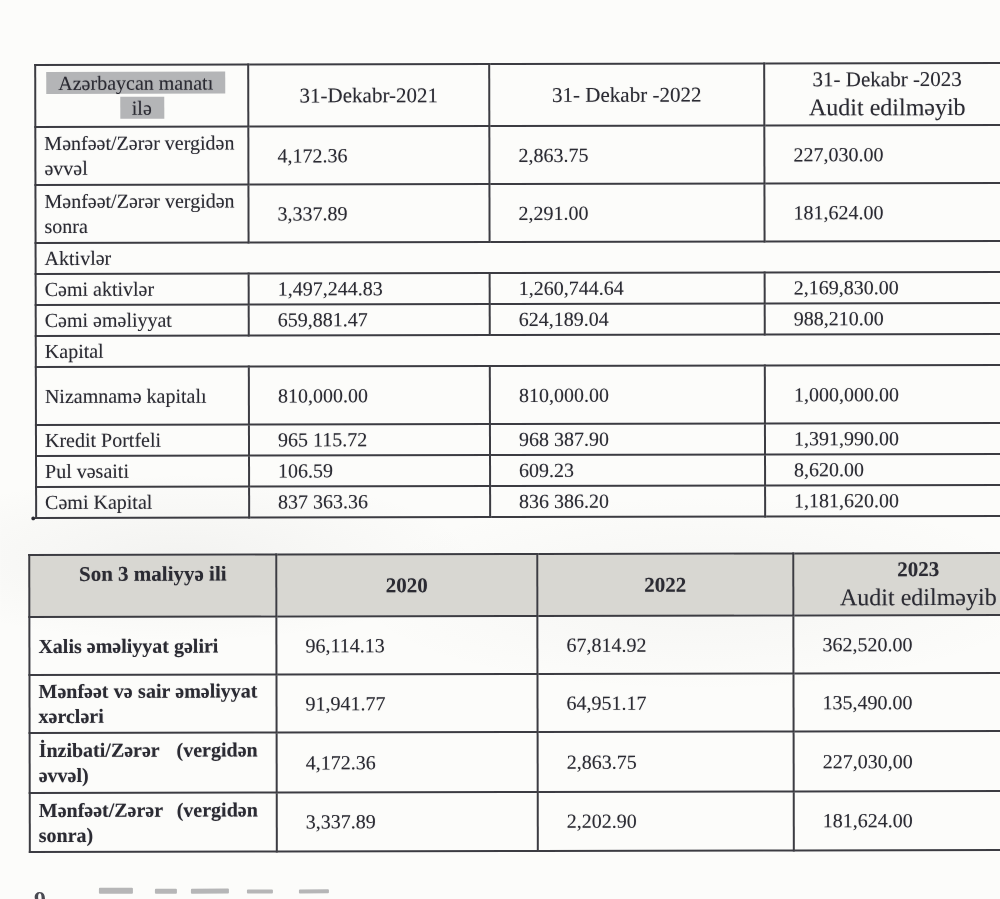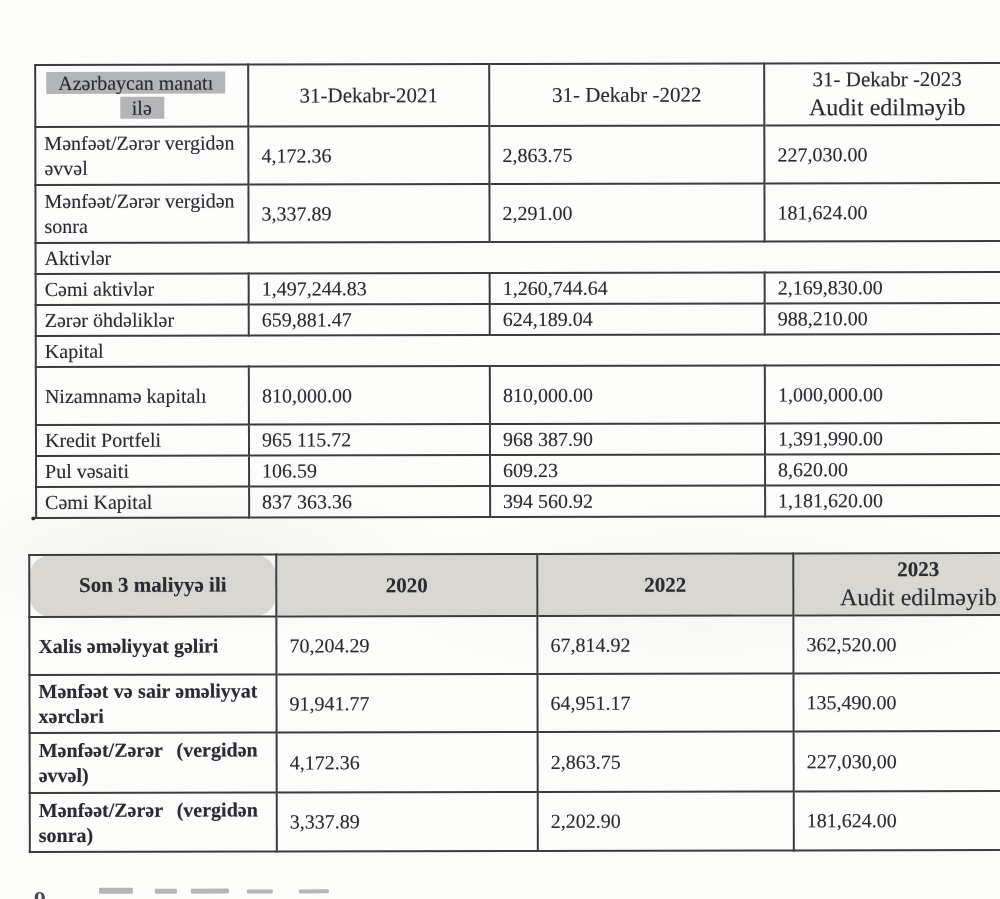--- a/index.html
+++ b/index.html
@@ -26,29 +26,29 @@
     text-shadow:0 0 1px rgba(43,43,51,0.35);
     overflow:hidden;
   }
   .t1{left:35px;top:63px;width:903px;}
   .t2{left:28px;top:553px;width:942px;}
 
   .t1 .c0{width:195px;} .t1 .c1{width:223px;} .t1 .c2{width:257px;} .t1 .c3{width:228px;}
   .t2 .c0{width:229px;} .t2 .c1{width:243px;} .t2 .c2{width:238px;} .t2 .c3{width:232px;}
 
   .center{text-align:center;}
-  .num{text-align:left;padding-left:12px;}
+  .num{text-align:left;padding-left:28px;}
   .hd1{font-size:21px;}
   .note{font-size:24px;}
   .hl{background:#b4b5b7;padding:0 12px;-webkit-box-decoration-break:clone;box-decoration-break:clone;}
 
   .t2 .hrow td{background:#d8d7d2;}
   .t2 .hrow .years{font-weight:bold;font-size:21px;}
   .t2 .label{font-weight:bold;text-align:justify;padding-right:18px;font-size:20px;}
-  .t2 .title-cell{font-weight:bold;vertical-align:top;padding-top:16px;text-align:center;font-size:21px;border-radius:22px;}
+  .t2 .title-cell{font-weight:bold;vertical-align:top;padding-top:5px;text-align:center;font-size:21px;}
 
   .sect td{padding-left:8px;}
 
   .stray-dot{position:absolute;left:30px;top:498px;font-size:24px;font-weight:bold;color:#2b2b33;}
 
   .cutoff{position:absolute;left:33px;top:884px;width:420px;height:15px;overflow:hidden;color:#4a4a52;}
   .cutoff .pg{font-size:24px;font-weight:bold;line-height:30px;letter-spacing:1px;display:inline-block;vertical-align:top;}
   .frag{display:inline-block;background:#7b7b80;opacity:0.55;border-radius:1px;vertical-align:top;}
   .f1{width:34px;height:6px;margin:3px 0 0 52px;}
   .f2{width:22px;height:5px;margin:4px 0 0 22px;}
@@ -84,21 +84,21 @@
     <tr style="height:30px;" class="sect">
       <td colspan="4">Aktivlər</td>
     </tr>
     <tr style="height:27px;">
       <td>Cəmi aktivlər</td>
       <td class="num">1,497,244.83</td>
       <td class="num">1,260,744.64</td>
       <td class="num">2,169,830.00</td>
     </tr>
     <tr style="height:29px;">
-      <td>Zərər öhdəliklər</td>
+      <td>Cəmi əməliyyat</td>
       <td class="num">659,881.47</td>
       <td class="num">624,189.04</td>
       <td class="num">988,210.00</td>
     </tr>
     <tr style="height:27px;" class="sect">
       <td colspan="4">Kapital</td>
     </tr>
     <tr style="height:58px;">
       <td>Nizamnamə kapitalı</td>
       <td class="num">810,000.00</td>
@@ -113,50 +113,50 @@
     </tr>
     <tr style="height:28px;">
       <td>Pul vəsaiti</td>
       <td class="num">106.59</td>
       <td class="num">609.23</td>
       <td class="num">8,620.00</td>
     </tr>
     <tr style="height:30px;">
       <td>Cəmi Kapital</td>
       <td class="num">837 363.36</td>
-      <td class="num">394 560.92</td>
+      <td class="num">836 386.20</td>
       <td class="num">1,181,620.00</td>
     </tr>
   </tbody>
     </table>
 
   <div class="stray-dot">.</div>
 
   <table class="t2">
     <tbody>
         <tr class="hrow" style="height:55px;">
       <td class="c0 title-cell">Son 3 maliyyə ili</td>
       <td class="c1 center years">2020</td>
       <td class="c2 center years">2022</td>
       <td class="c3 center"><span class="years">2023</span><br><span class="note">Audit edilməyib</span></td>
     </tr>
     <tr style="height:58px;">
       <td class="label">Xalis əməliyyat gəliri</td>
-      <td class="num">70,204.29</td>
+      <td class="num">96,114.13</td>
       <td class="num">67,814.92</td>
       <td class="num">362,520.00</td>
     </tr>
     <tr style="height:58px;">
       <td class="label">Mənfəət və sair əməliyyat xərcləri</td>
       <td class="num">91,941.77</td>
       <td class="num">64,951.17</td>
       <td class="num">135,490.00</td>
     </tr>
     <tr style="height:60px;">
-      <td class="label">Mənfəət/Zərər (vergidən əvvəl)</td>
+      <td class="label">İnzibati/Zərər (vergidən əvvəl)</td>
       <td class="num">4,172.36</td>
       <td class="num">2,863.75</td>
       <td class="num">227,030,00</td>
     </tr>
     <tr style="height:59px;">
       <td class="label">Mənfəət/Zərər (vergidən sonra)</td>
       <td class="num">3,337.89</td>
       <td class="num">2,202.90</td>
       <td class="num">181,624.00</td>
     </tr>

